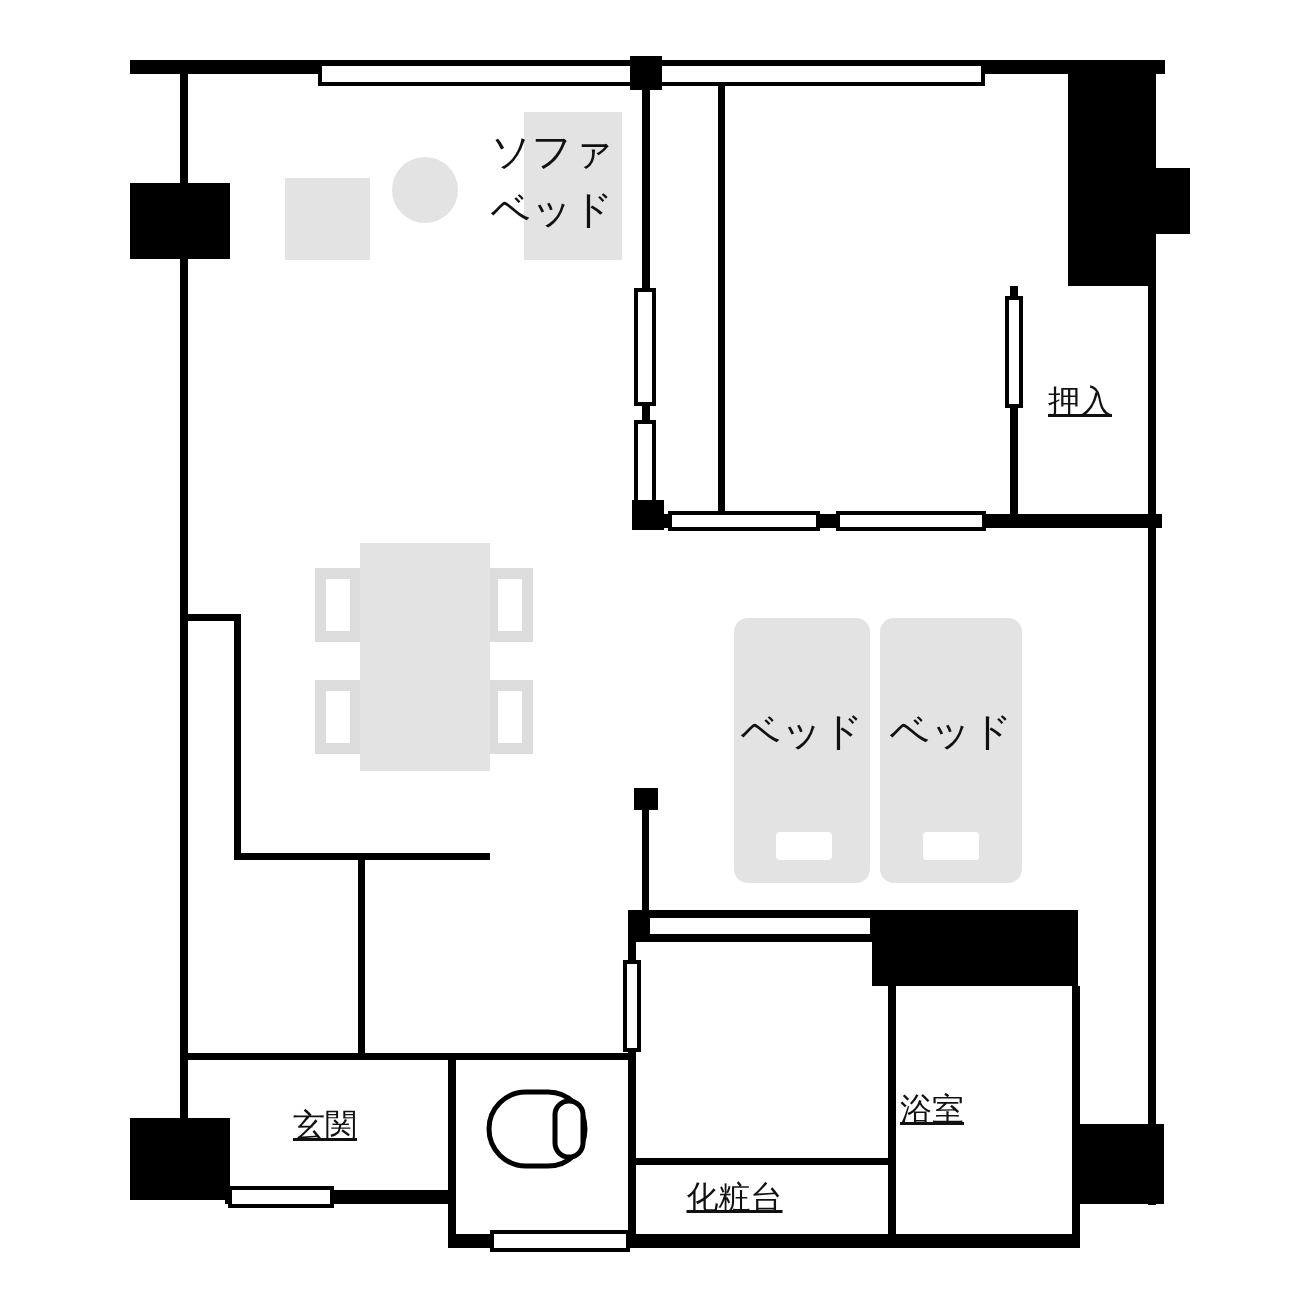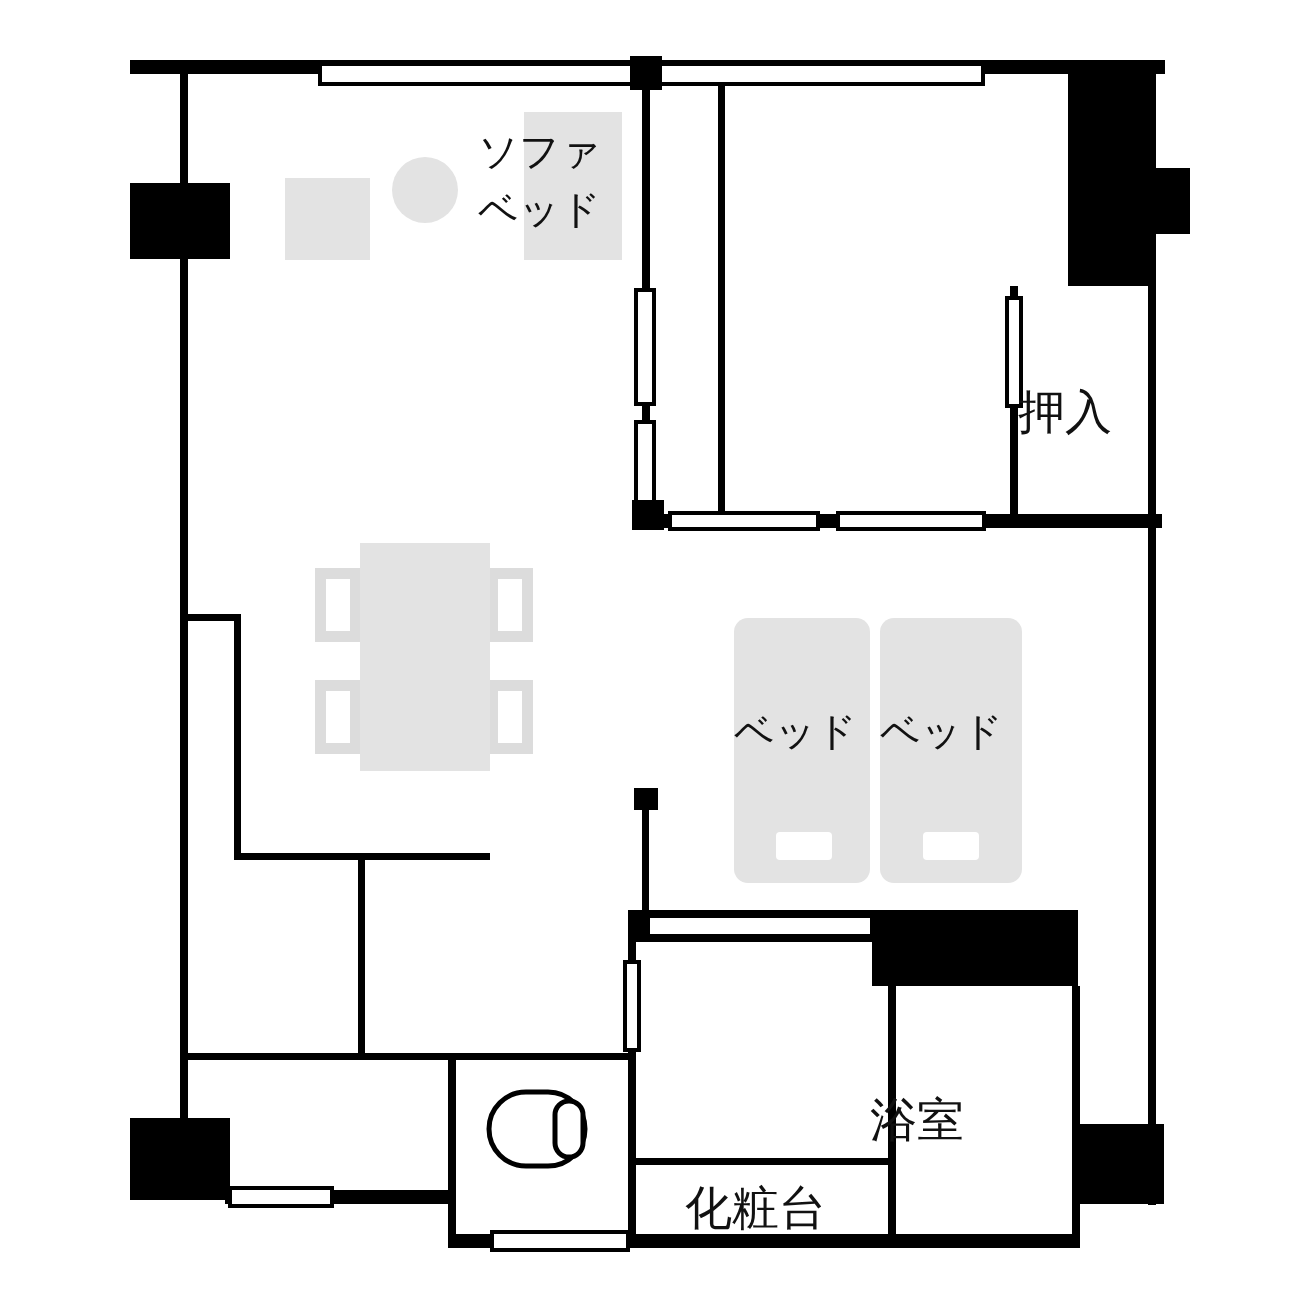--- a/index.html
+++ b/index.html
@@ -40,27 +40,27 @@
     border: 11px solid #dcdcdc;
     box-sizing: border-box;
   }
   .pillow {
     position: absolute;
     background: #ffffff;
     border-radius: 4px;
   }
   .label {
     position: absolute;
-    text-align: left;
+    text-align: center;
     font-size: 40px;
     line-height: 1.45;
     color: #111111;
     white-space: nowrap;
   }
-  .label.small { font-size: 47px; }
+  .label.small { font-size: 32px; text-decoration: underline; }
   .label span { display: block; }
   .toilet {
     position: absolute;
   }
 </style>
 </head>
 <body>
 
 <div class="canvas">
 
@@ -136,16 +136,17 @@
     <span>ソファ</span>
     <span>ベッド</span>
   </div>
 
 
   <div class="label small" style="left:1018px; top:378px; width:124px;">押入</div>
 
   <div class="label" style="left:734px; top:702px; width:136px;">ベッド</div>
   <div class="label" style="left:880px; top:702px; width:142px;">ベッド</div>
 
-  <div class="label small" style="left:685px; top:1174px; width:145px;">化粧台</div>
+  <div class="label small" style="left:255px; top:1102px; width:140px;">玄関</div>
+  <div class="label small" style="left:662px; top:1174px; width:145px;">化粧台</div>
   <div class="label small" style="left:870px; top:1086px; width:124px;">浴室</div>
 
 </div>
 
 </body></html>

